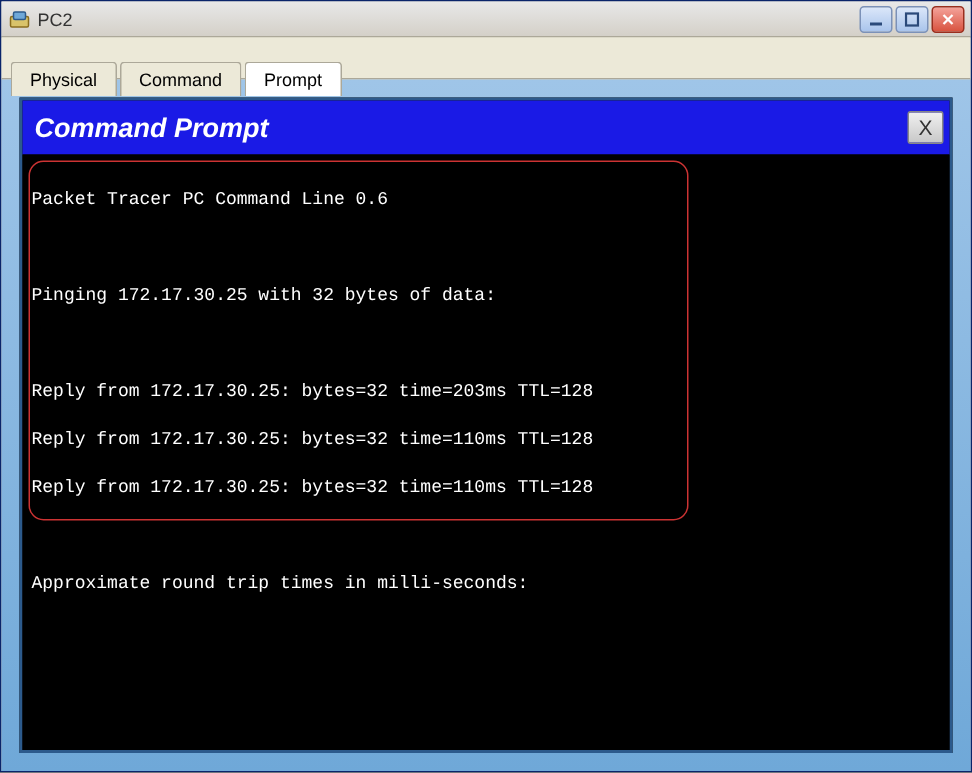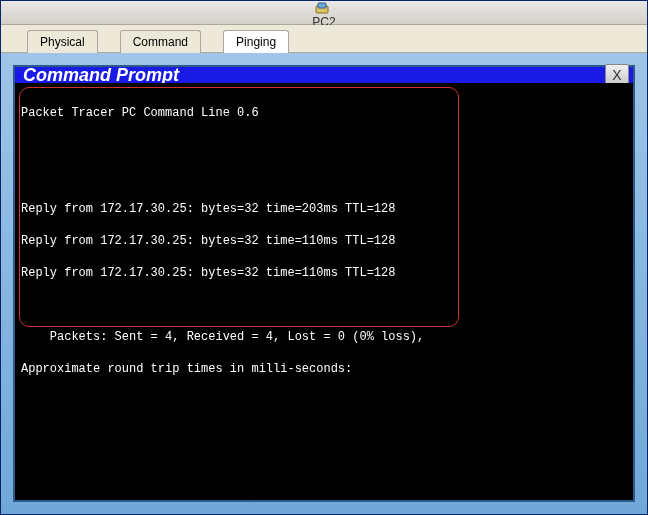--- a/index.html
+++ b/index.html
@@ -19,21 +19,20 @@
       display: flex;
       flex-direction: column;
     }
     .titlebar {
       height: 24px;
       background: linear-gradient(to bottom, #e8e8e8, #d4d0c8);
       border-bottom: 1px solid #aca899;
       display: flex;
       align-items: center;
       padding: 0 4px;
-      flex-direction: column;
     }
     .titlebar-icon {
       width: 16px;
       height: 16px;
       margin-right: 4px;
       display: inline-flex;
       align-items: center;
       justify-content: center;
     }
     .titlebar-text {
@@ -78,42 +77,41 @@
     .tab {
       padding: 4px 12px;
       border: 1px solid #aca899;
       border-bottom: none;
       background: #ece9d8;
       margin-right: 2px;
       border-radius: 3px 3px 0 0;
       cursor: pointer;
       font-size: 12px;
       position: relative;
-      top: 1px;
-      margin-left: 20px;
+      top: 12px;
     }
     .tab.active {
       background: #fff;
       z-index: 2;
     }
     .content-area {
       flex: 1;
       padding: 12px;
       background: linear-gradient(to bottom, #9fc5e8, #6fa8d8);
       display: flex;
     }
     .cmd-window {
       flex: 1;
       border: 2px solid #2c5a8c;
       display: flex;
       flex-direction: column;
       background: #000;
     }
     .cmd-titlebar {
-      height: 16px;
+      height: 36px;
       background: #1a1ae6;
       display: flex;
       align-items: center;
       padding: 0 4px 0 8px;
     }
     .cmd-title {
       color: #fff;
       font-weight: bold;
       font-size: 18px;
       font-style: italic;
@@ -188,40 +186,40 @@
             <line x1="2" y1="2" x2="8" y2="8" stroke="#fff" stroke-width="1.5"></line>
             <line x1="8" y1="2" x2="2" y2="8" stroke="#fff" stroke-width="1.5"></line>
           </svg>
       </div>
     </div>
   </div>
 
   <div class="tabbar">
     <div class="tab">Physical</div>
     <div class="tab">Command</div>
-    <div class="tab active">Pinging</div>
+    <div class="tab active">Prompt</div>
   </div>
 
   <div class="content-area">
     <div class="cmd-window">
       <div class="cmd-titlebar">
         <span class="cmd-title">Command Prompt</span>
         <div class="cmd-close">X</div>
       </div>
       <div class="cmd-body">
         <div class="highlight-box"></div>
         <div class="cmd-text">
 <span class="line">Packet Tracer PC Command Line 0.6</span>
 <span class="line"> </span>
+<span class="line">Pinging 172.17.30.25 with 32 bytes of data:</span>
 <span class="line"> </span>
 <span class="line">Reply from 172.17.30.25: bytes=32 time=203ms TTL=128</span>
 <span class="line">Reply from 172.17.30.25: bytes=32 time=110ms TTL=128</span>
 <span class="line">Reply from 172.17.30.25: bytes=32 time=110ms TTL=128</span>
 <span class="line"> </span>
-<span class="line">    Packets: Sent = 4, Received = 4, Lost = 0 (0% loss),</span>
 <span class="line">Approximate round trip times in milli-seconds:</span>
 
 
 
         </div>
       </div>
     </div>
   </div>
 </div>
 

